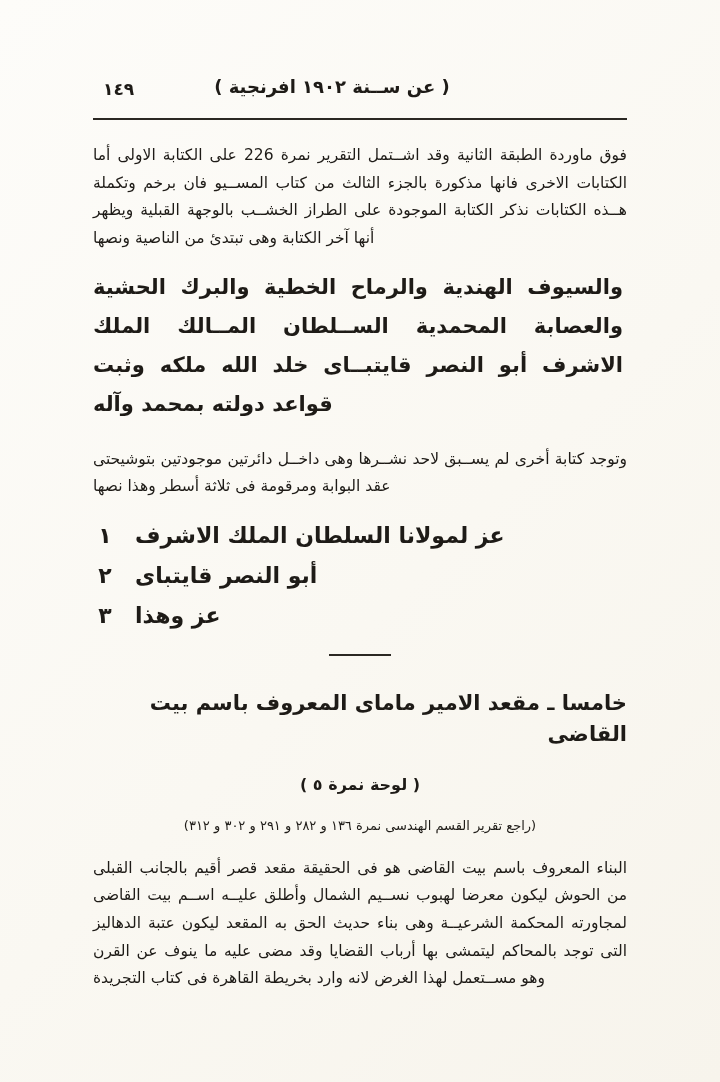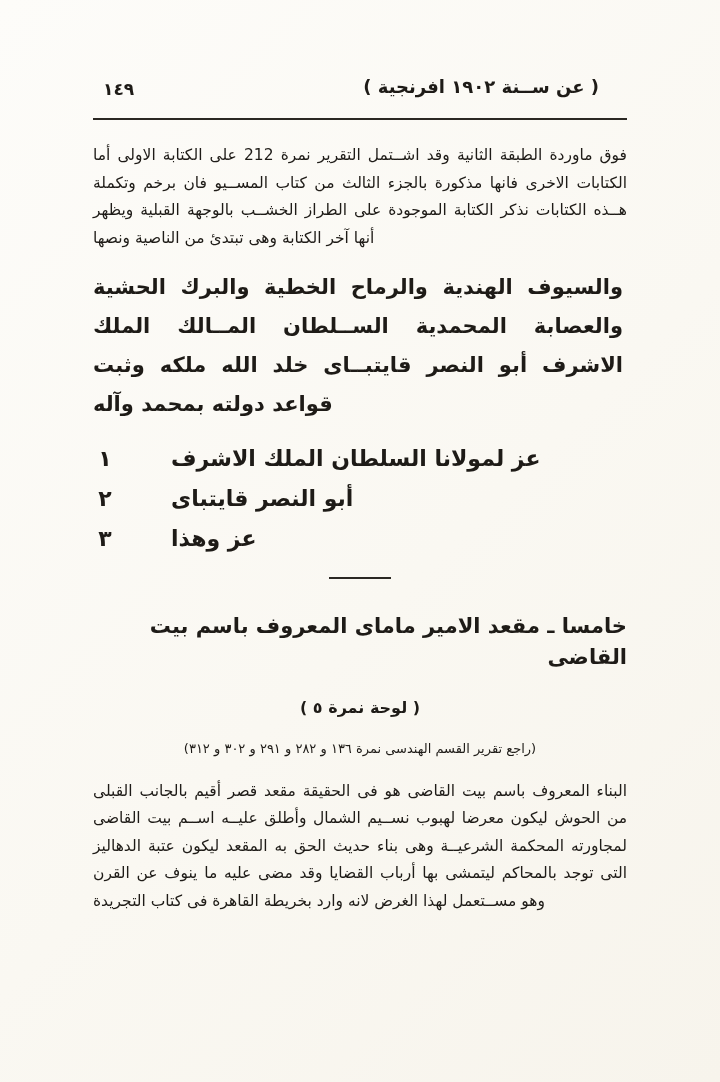--- a/index.html
+++ b/index.html
@@ -32,20 +32,21 @@
     left: 10px;
     top: 3px;
     font-size: 17px;
     font-weight: bold;
     letter-spacing: 1px;
     text-align: right;
   }
   .header-title {
     display: block;
     direction: rtl;
+    text-align: center;
     font-size: 18px;
     font-weight: bold;
     transform: translateX(-28px);
   }
   .head-rule {
     border: none;
     border-top: 2px solid #2b2823;
     margin: 14px 0 0 0;
   }
   .body-par {
@@ -77,21 +78,20 @@
     font-size: 22px;
     font-weight: bold;
     margin-bottom: 15px;
   }
   .num-glyph {
     min-width: 16px;
     text-align: center;
   }
   .num-text {
     direction: rtl;
-    margin-left: 36px;
   }
   .mid-divider {
     width: 62px;
     border: none;
     border-top: 2px solid #2b2823;
     margin: 26px auto 0 auto;
   }
   .sec-heading {
     direction: rtl;
     font-size: 21px;
@@ -119,24 +119,25 @@
 
 <div class="page">
   <div class="content">
 
     <div class="page-header">
       <span class="page-num">١٤٩</span>
       <span class="header-title">( عن ســنة ١٩٠٢ افرنجية )</span>
     </div>
     <hr class="head-rule">
 
-    <p class="body-par">فوق ماوردة الطبقة الثانية وقد اشــتمل التقرير نمرة 212 على الكتابة الاولى أما الكتابات الاخرى فانها مذكورة بالجزء الثالث من كتاب المســيو فان برخم وتكملة هــذه الكتابات نذكر الكتابة الموجودة على الطراز الخشــب بالوجهة القبلية ويظهر أنها آخر الكتابة وهى تبتدئ من الناصية ونصها</p>
+    <p class="body-par">فوق ماوردة الطبقة الثانية وقد اشــتمل التقرير نمرة 226 على الكتابة الاولى أما الكتابات الاخرى فانها مذكورة بالجزء الثالث من كتاب المســيو فان برخم وتكملة هــذه الكتابات نذكر الكتابة الموجودة على الطراز الخشــب بالوجهة القبلية ويظهر أنها آخر الكتابة وهى تبتدئ من الناصية ونصها</p>
 
     <p class="inscription-main">والسيوف الهندية والرماح الخطية والبرك الحشية والعصابة المحمدية الســلطان المــالك الملك الاشرف أبو النصر قايتبــاى خلد الله ملكه وثبت قواعد دولته بمحمد وآله</p>
 
+    <p class="body-par">وتوجد كتابة أخرى لم يســبق لاحد نشــرها وهى داخــل دائرتين موجودتين بتوشيحتى عقد البوابة ومرقومة فى ثلاثة أسطر وهذا نصها</p>
 
     <div class="num-list">
       <div class="num-row">
         <span class="num-glyph">١</span>
         <span class="num-text">عز لمولانا السلطان الملك الاشرف</span>
       </div>
       <div class="num-row">
         <span class="num-glyph">٢</span>
         <span class="num-text">أبو النصر قايتباى</span>
       </div>

